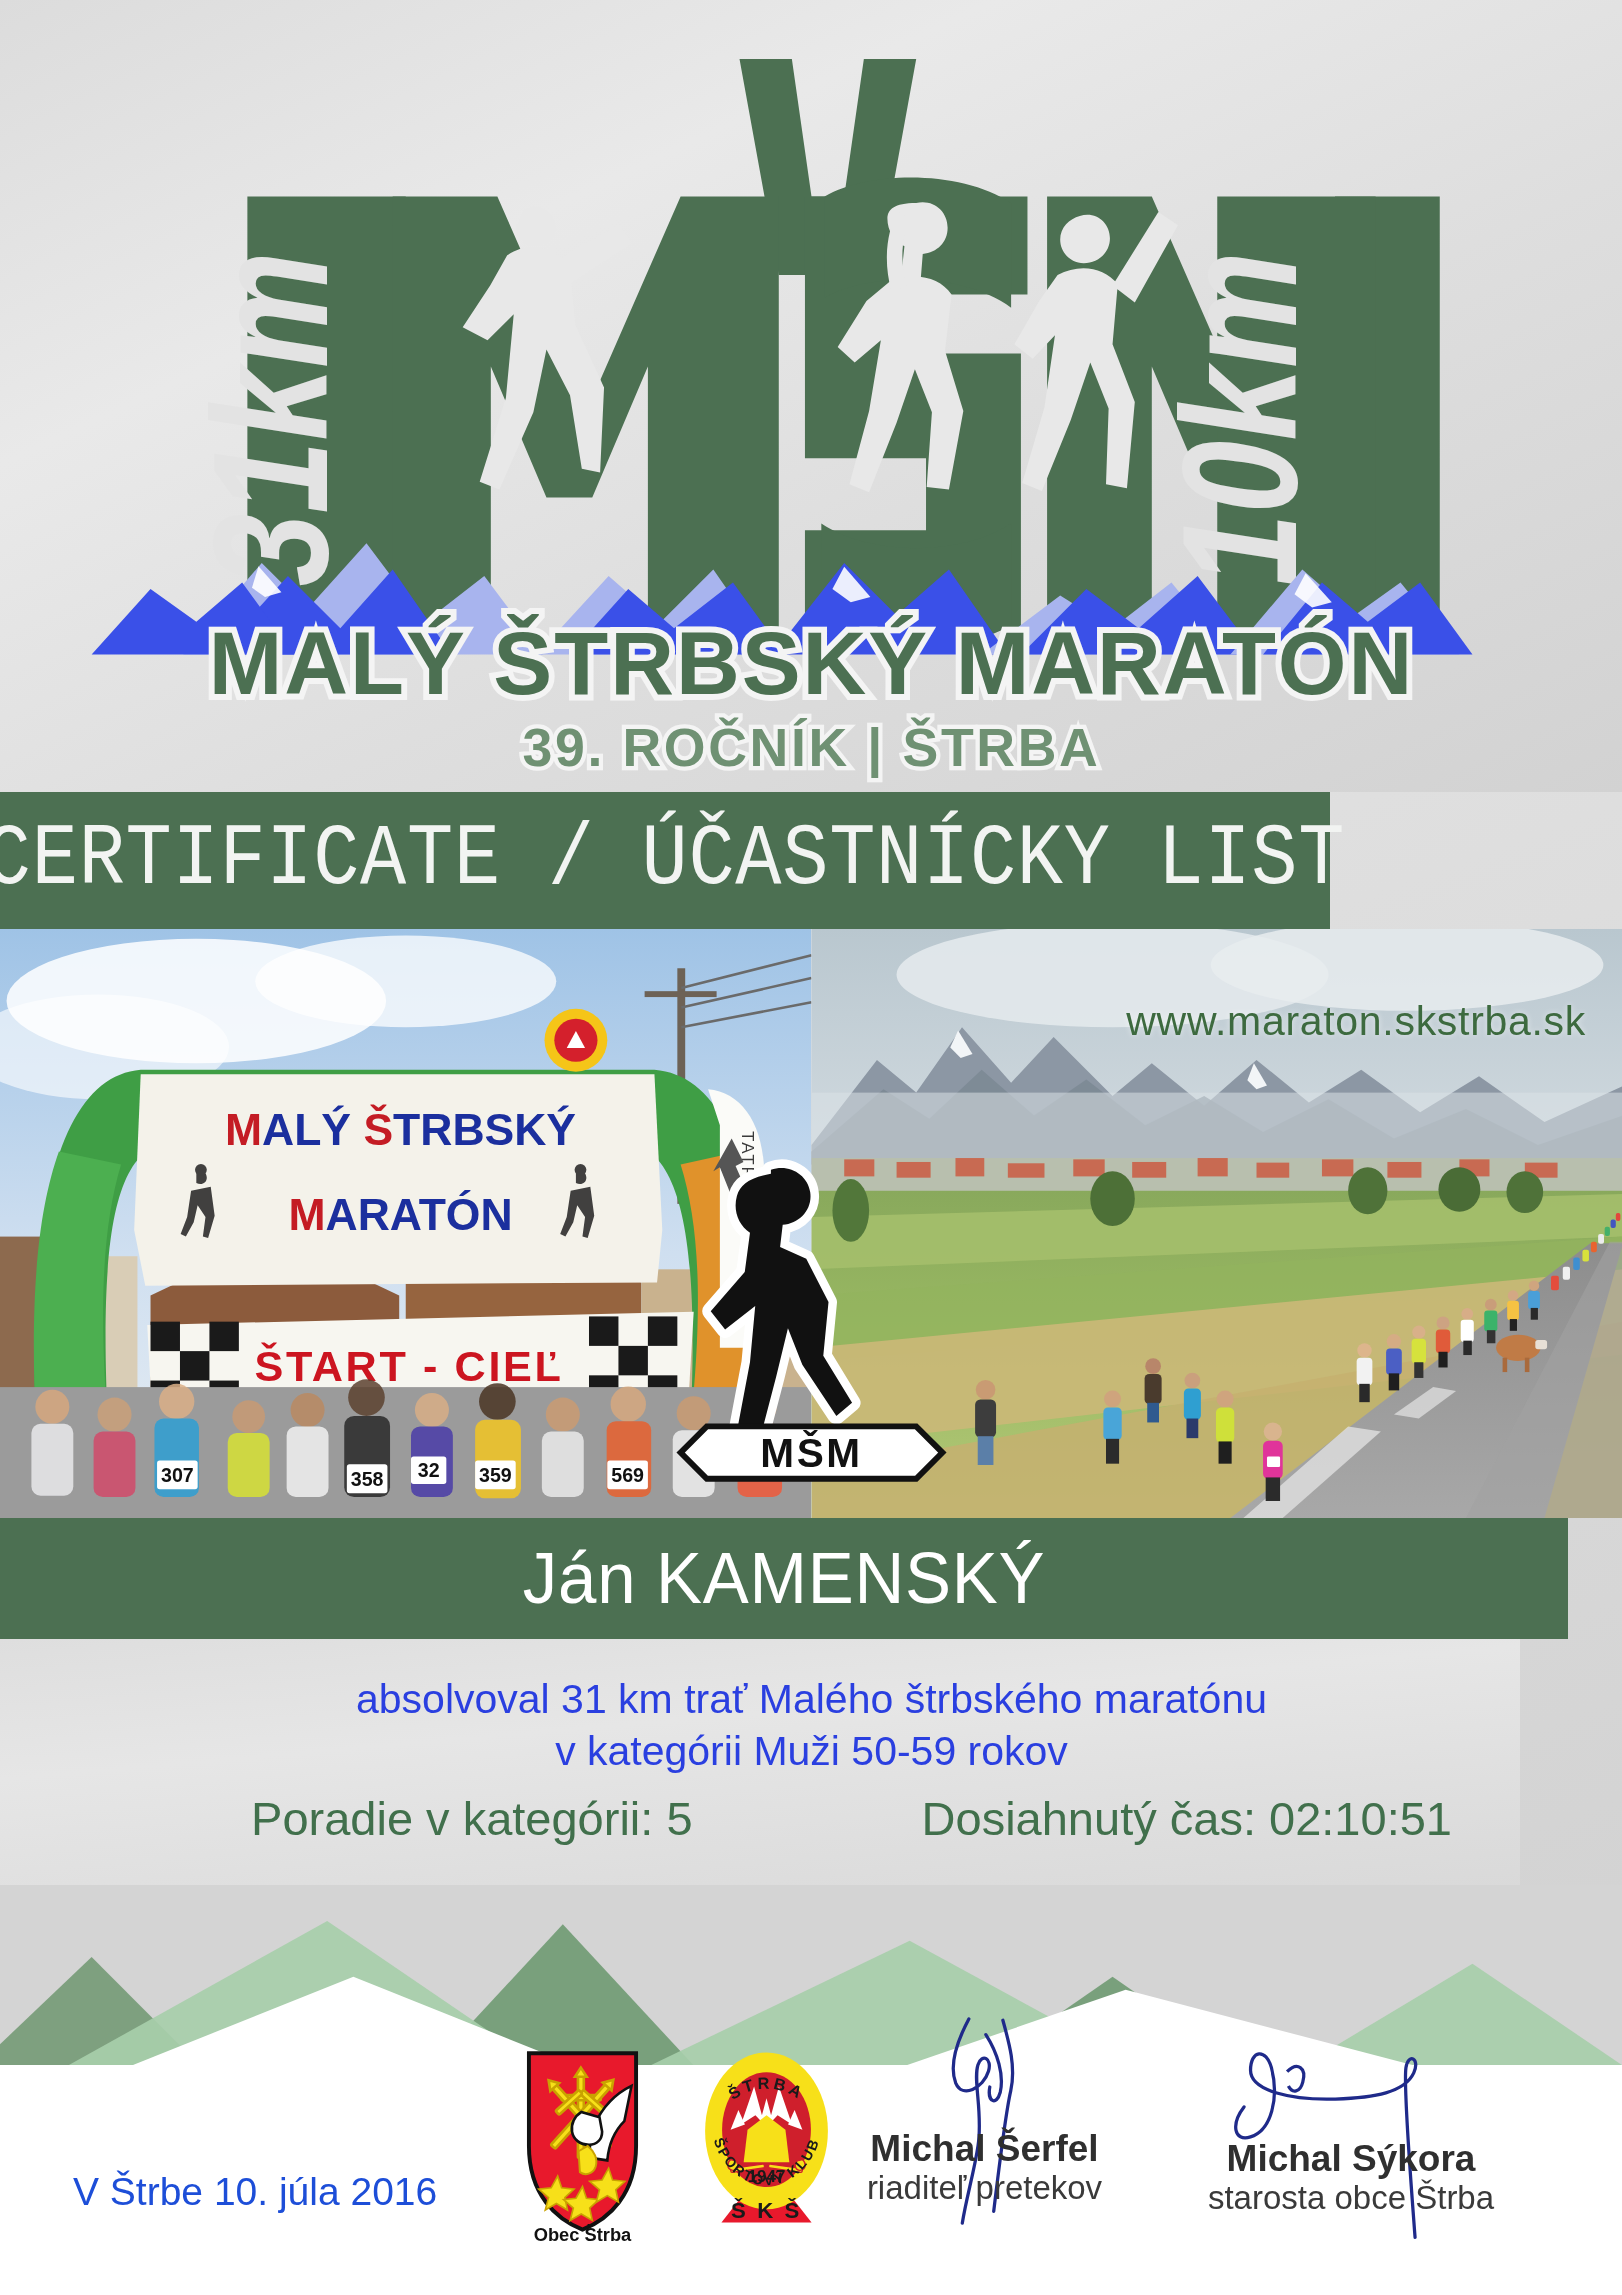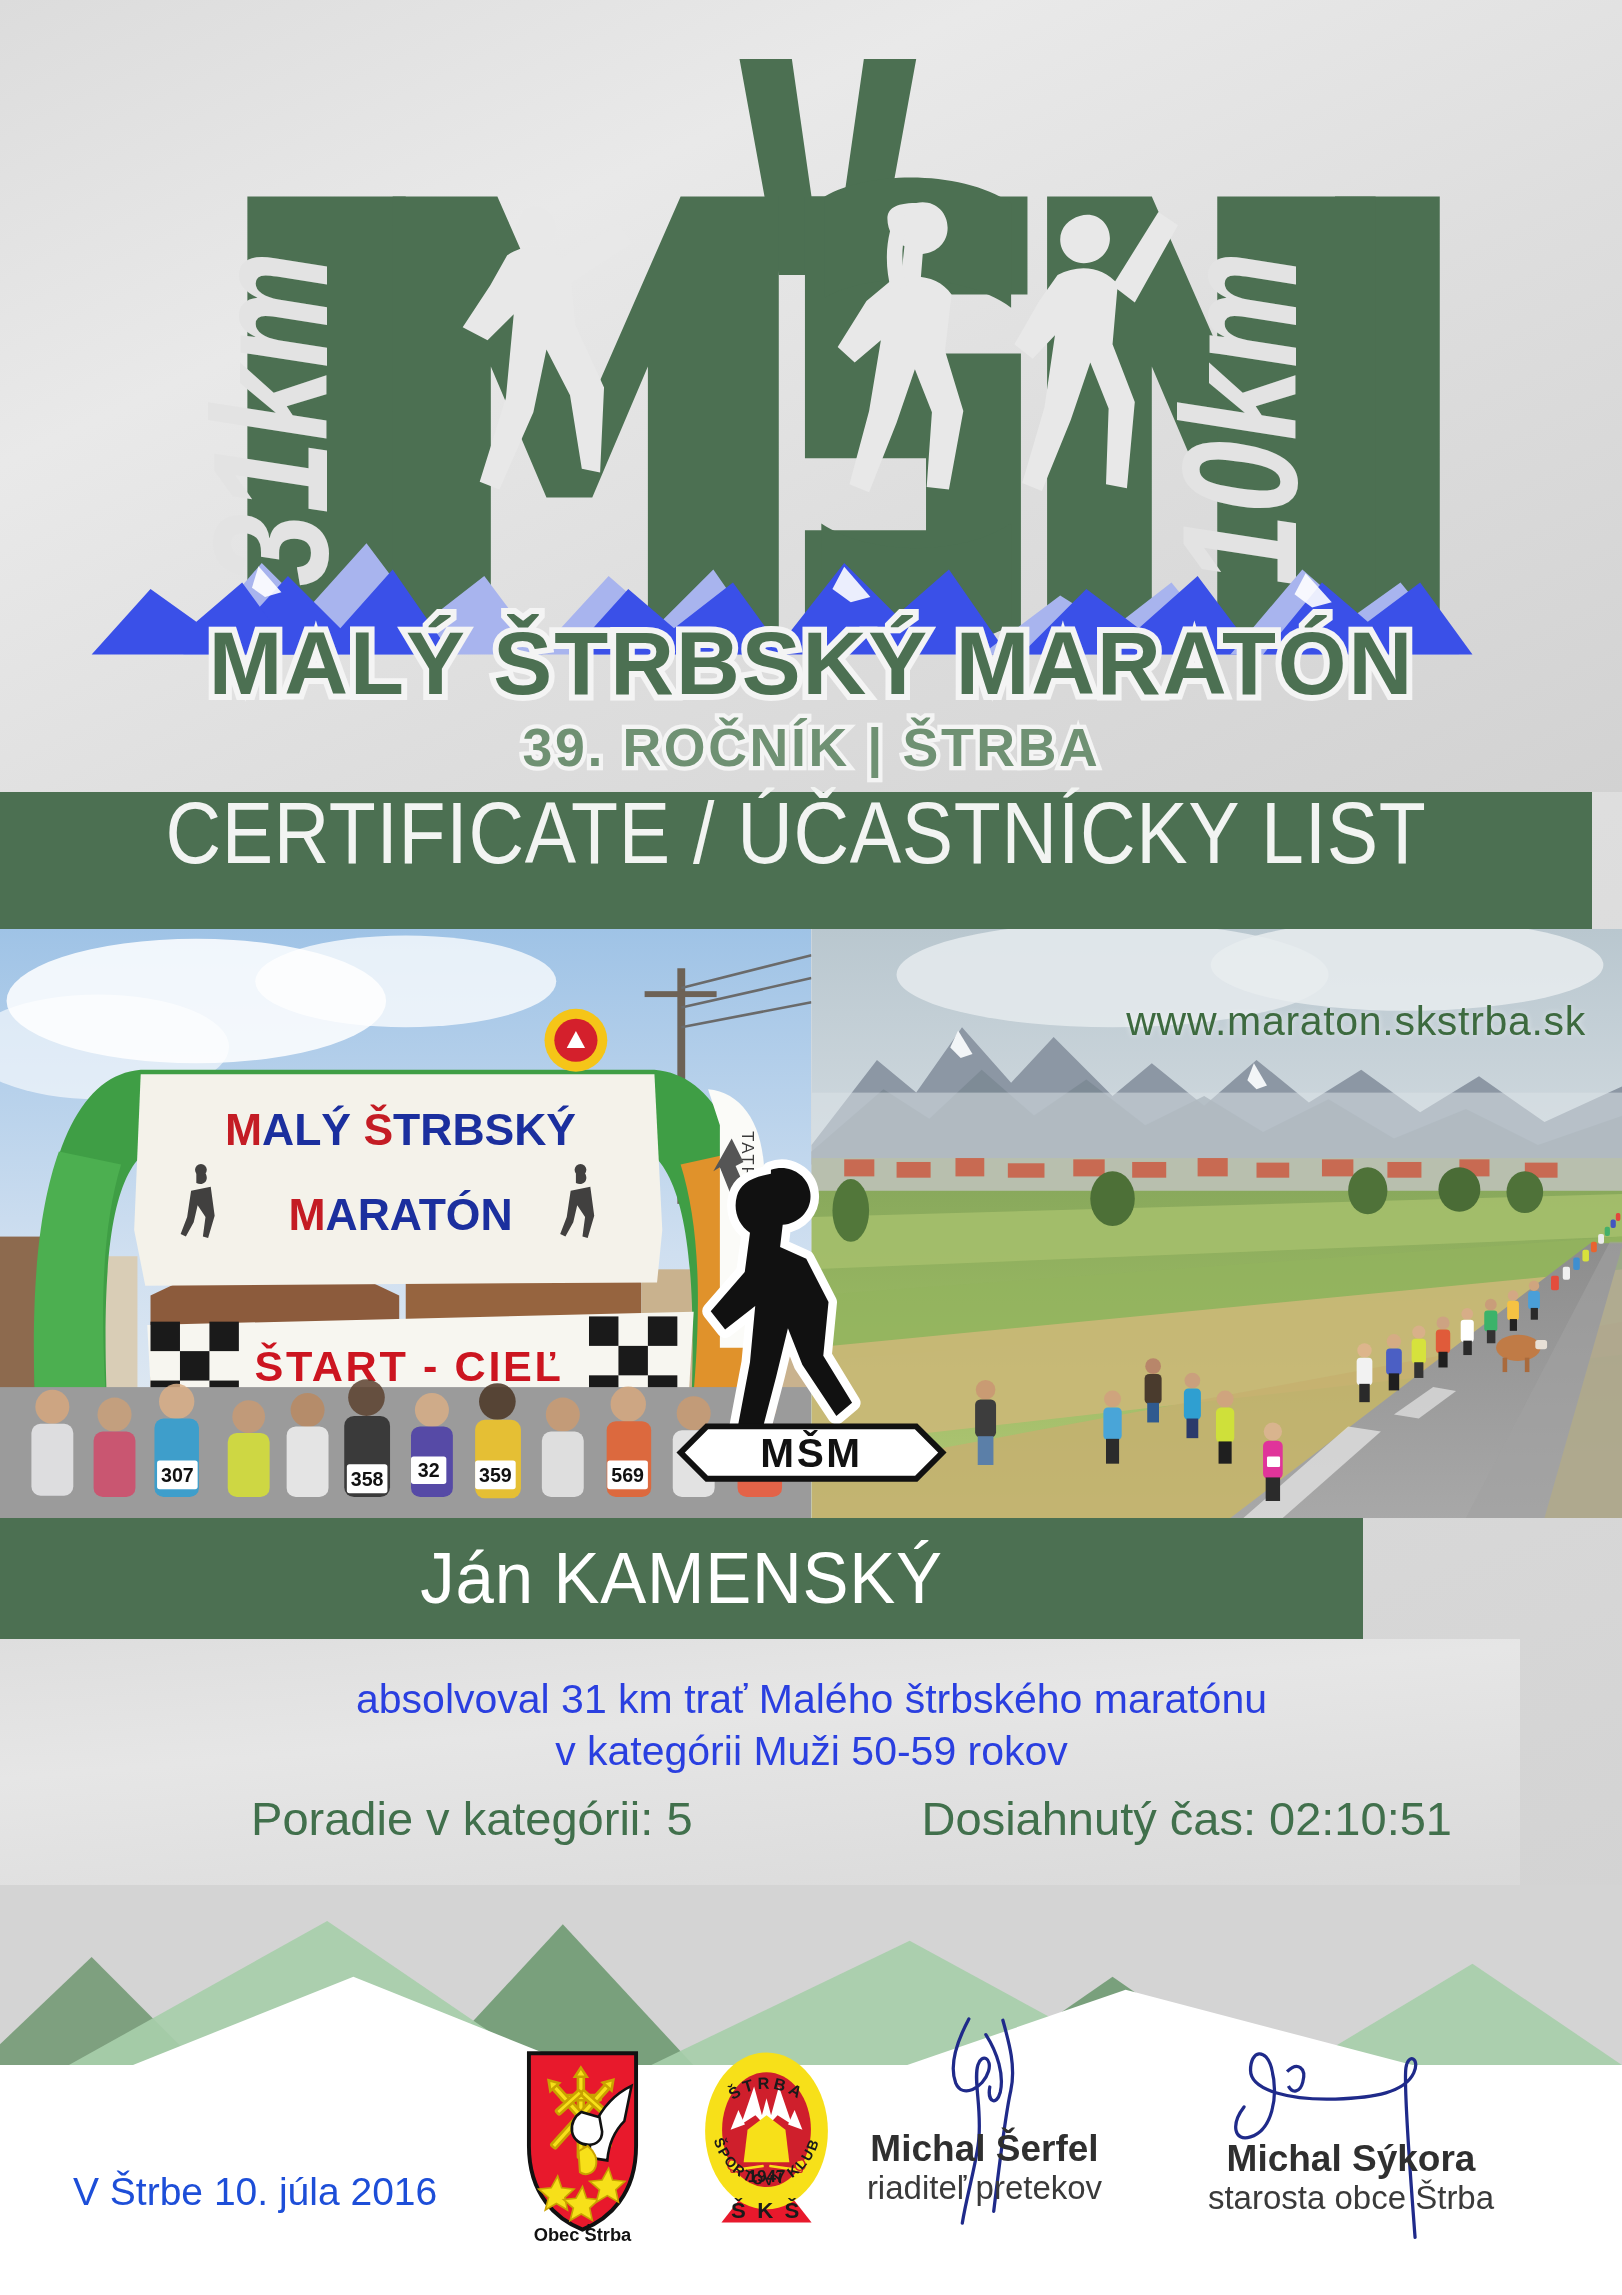--- a/index.html
+++ b/index.html
@@ -21,23 +21,23 @@
 
   
   .logo-block {
     position:absolute; left:0; top:0; width:1623px; height:792px;
     background:linear-gradient(155deg,#dcdcdc 0%,#e9e9e9 30%,#dedede 60%,#d2d2d2 100%);
   }
   .logo-svg { position:absolute; left:0; top:0; width:1623px; height:792px; }
 
   
   .cert-band {
-    position:absolute; left:0; top:792px; width:1592px; height:137px;
+    position:absolute; left:0; top:792px; width:1330px; height:137px;
     background:#4c7052;
-    display:flex; justify-content:center;
+    display:flex; align-items:center; justify-content:center;font-family:Liberation Mono, monospace;
   }
   .cert-band-text {
     color:#f2f4f2;
     font-size:77px;
     font-weight:400;
     letter-spacing:0.7px;
     white-space:nowrap;
     transform:scaleY(1.12);
   }
 
@@ -49,21 +49,21 @@
   .photo-svg { position:absolute; left:0; top:0; width:1623px; height:589px; }
   .photo-url {
     position:absolute; right:37px; top:25px;
     color:#3d6a3f; font-size:41px; letter-spacing:0.7px;
     text-shadow:0 0 6.5px rgba(255,255,255,0.55);
     margin-top:44px;
   }
 
   
   .name-band {
-    position:absolute; left:0; top:1518px; width:1363px; height:121px;
+    position:absolute; left:0; top:1518px; width:1568px; height:121px;
     background:#4c7052;
     display:flex; align-items:center; justify-content:center;
   }
   .name-band-text {
     color:#ffffff; font-size:69px; font-weight:400; letter-spacing:0.7px;
     transform:scaleY(1.05);
   }
 
   
   .body-area {

